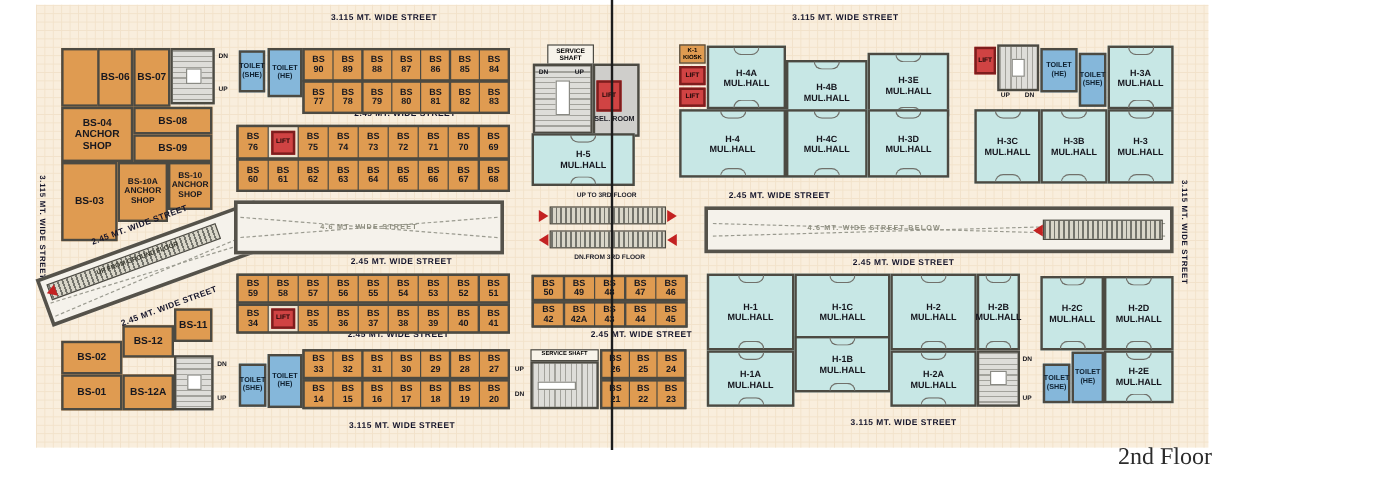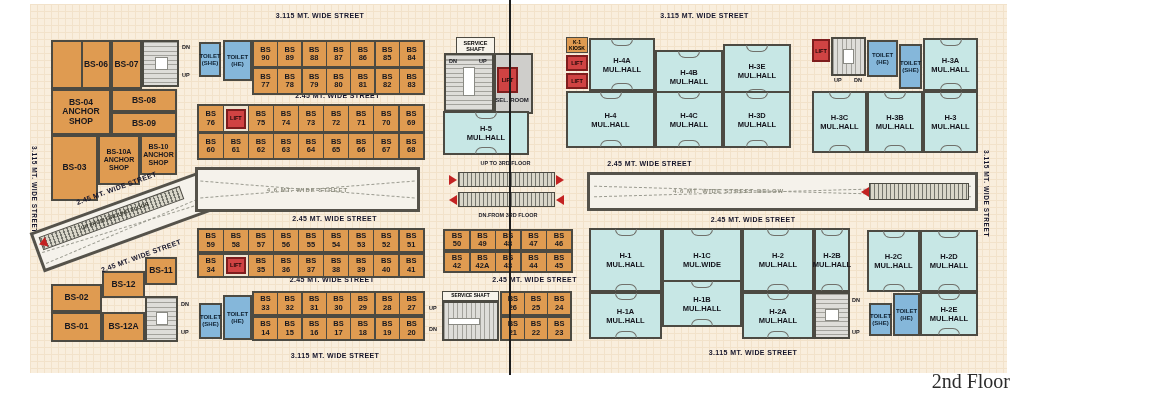--- a/index.html
+++ b/index.html
@@ -392,21 +392,21 @@
     <div class="dash" style="transform:rotate(1.6deg);"></div>
     <div class="dash" style="transform:rotate(-1.6deg);"></div>
     <div class="atxt" style="left:18%;width:36%;top:13px;">4.6 MT. WIDE STREET BELOW</div>
     <div class="escbelt" style="right:6px;top:8px;width:100px;height:17px;"></div>
     <div class="arrL" style="right:106px;top:12px;"></div>
   </div>
 
   <div class="abs box hall" style="left:589px;top:228px;width:73px;height:64px;">H-1
 MUL.HALL</div>
   <div class="abs box hall" style="left:662px;top:228px;width:80px;height:64px;">H-1C
-MUL.WIDE</div>
+MUL.HALL</div>
   <div class="abs box hall" style="left:742px;top:228px;width:72px;height:64px;">H-2
 MUL.HALL</div>
   <div class="abs box hall" style="left:814px;top:228px;width:36px;height:64px;">H-2B
 MUL.HALL</div>
   <div class="abs box hall" style="left:589px;top:292px;width:73px;height:47px;">H-1A
 MUL.HALL</div>
   <div class="abs box hall" style="left:662px;top:280px;width:80px;height:47px;">H-1B
 MUL.HALL</div>
   <div class="abs box hall" style="left:742px;top:292px;width:72px;height:47px;">H-2A
 MUL.HALL</div>

